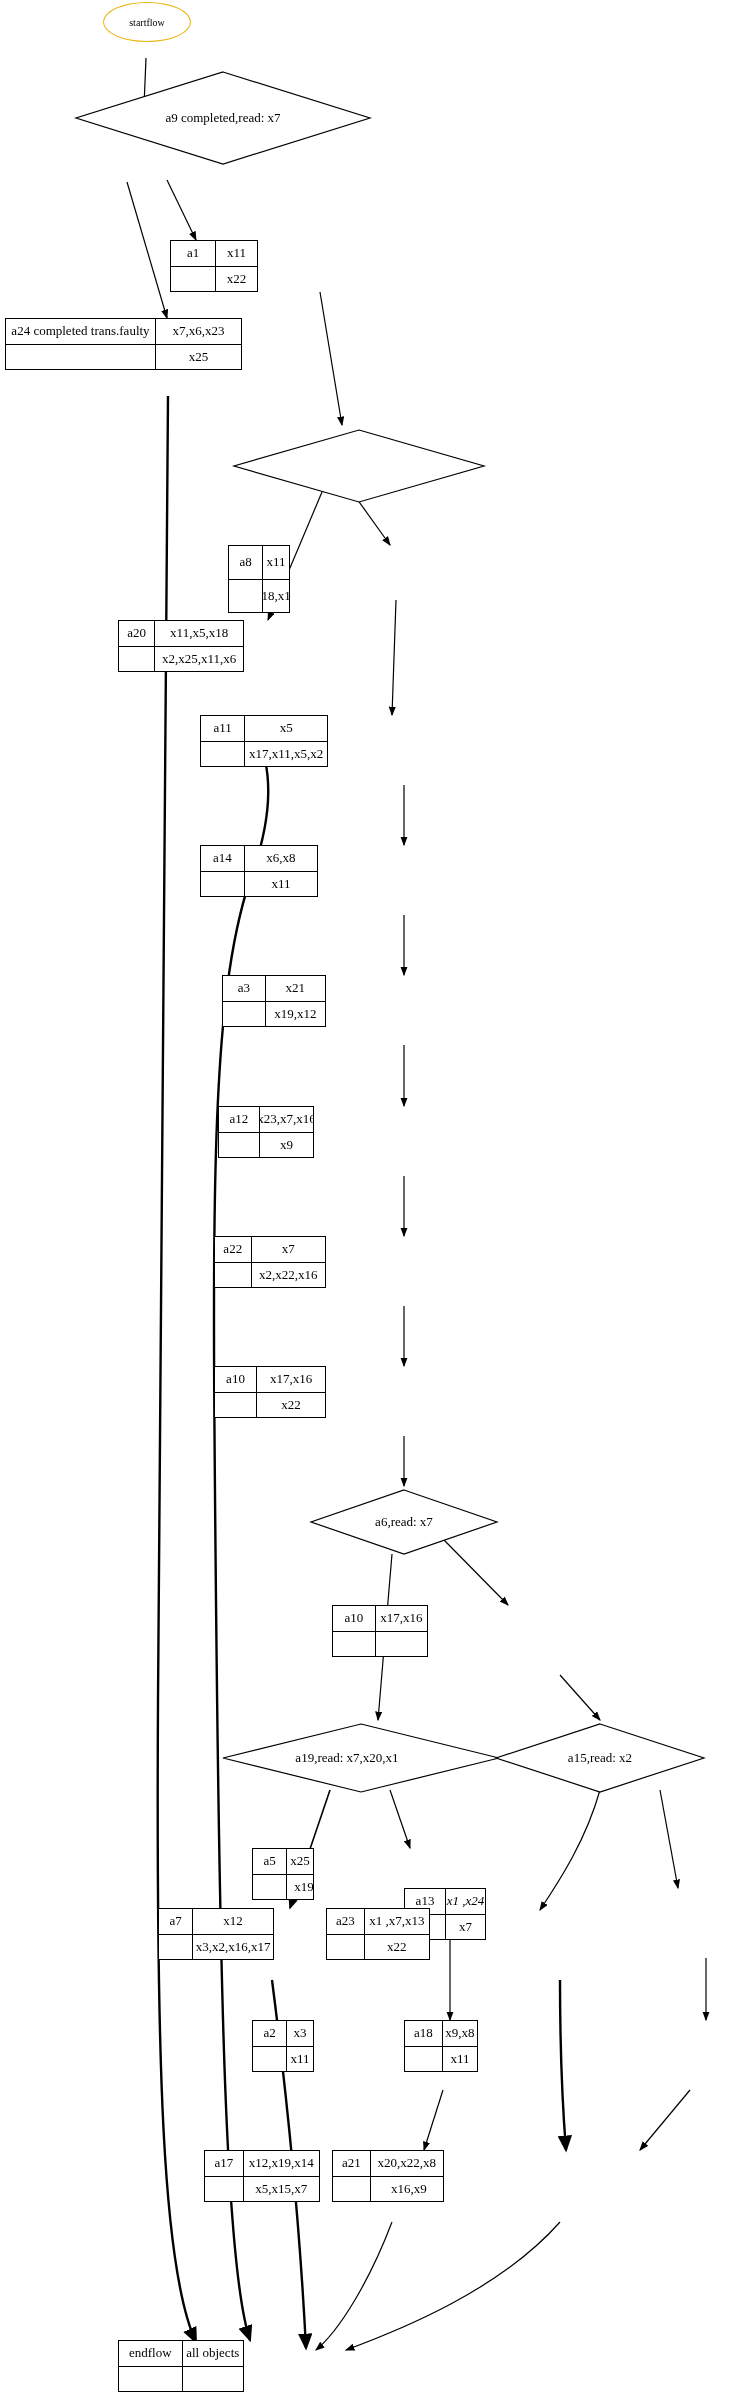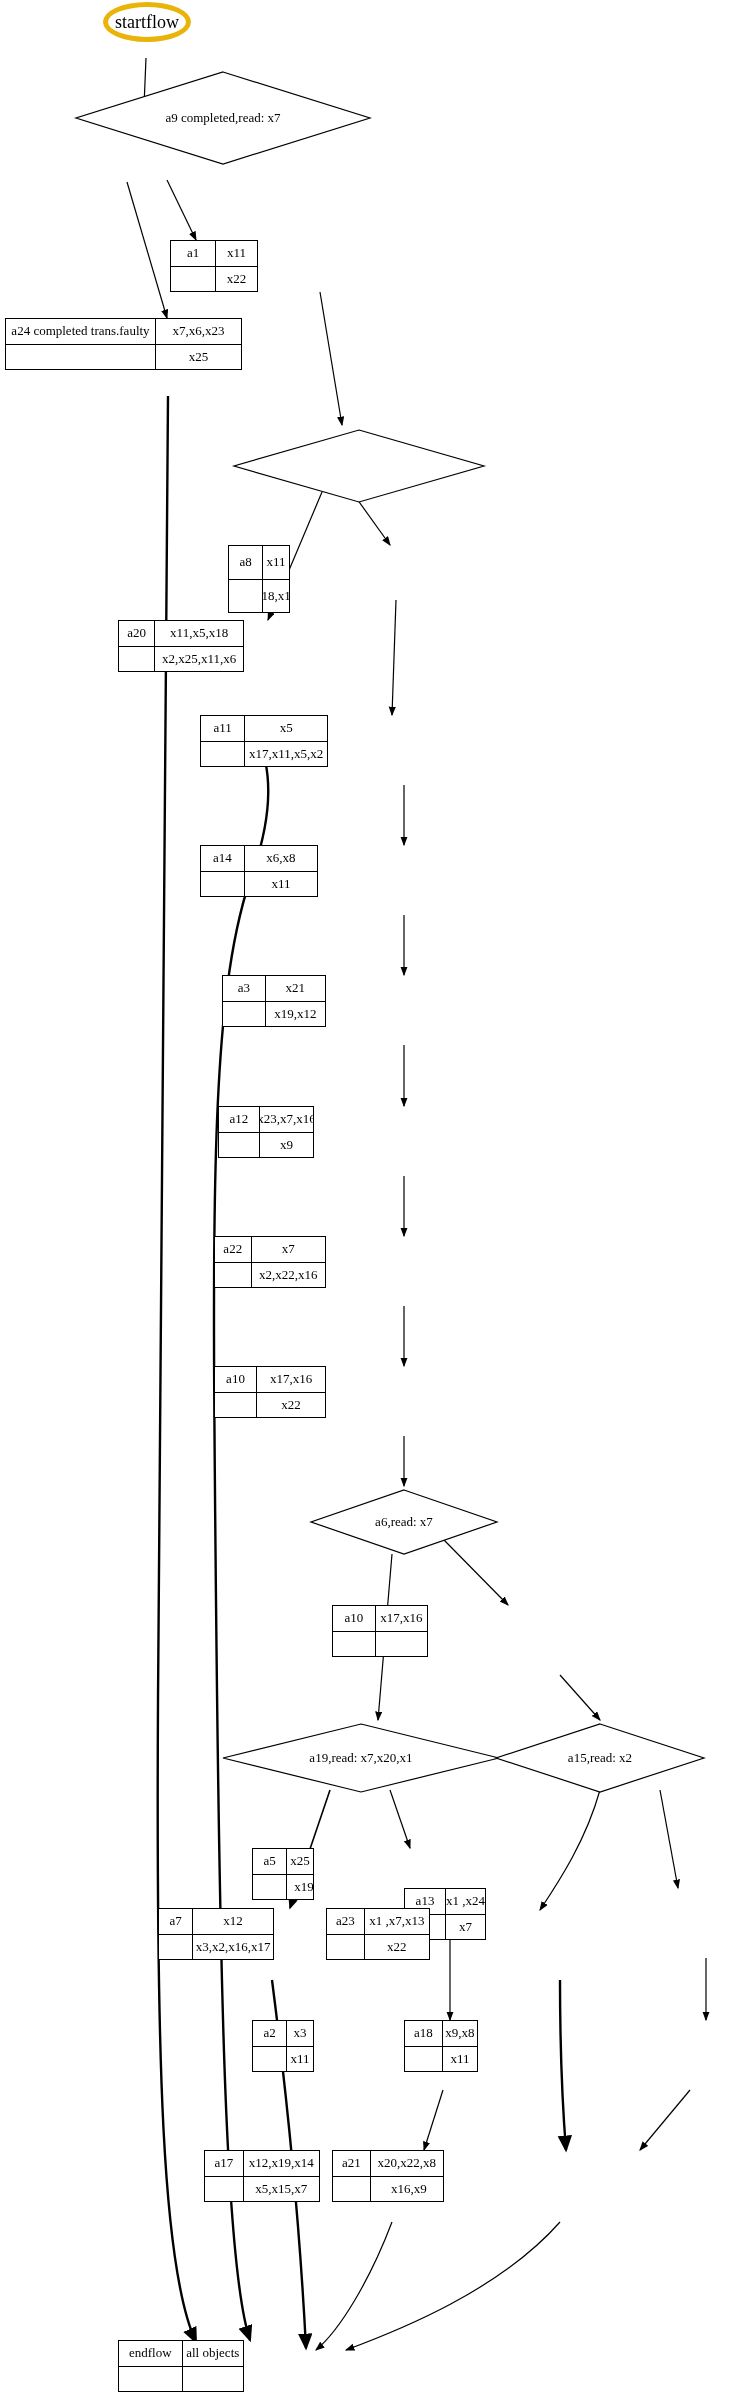--- a/index.html
+++ b/index.html
@@ -22,27 +22,27 @@
     width: 741px;
     height: 2397px;
     pointer-events: none;
   }
   .node {
     position: absolute;
     box-sizing: border-box;
   }
   
   .ellipse-node {
-    border: 5px solid #eab308;
+    border: 1px solid #eab308;
     border-radius: 50%;
     display: flex;
     align-items: center;
     justify-content: center;
     background: #fff;
-    font-size: 18px;
+    font-size: 10px;
     color: #000;
   }
   
   .diamond-wrap {
     position: absolute;
   }
   .diamond-label {
     position: absolute;
     left: 0;
     top: 0;
@@ -177,21 +177,21 @@
 
   <div class="diamond-wrap" style="left:76px; top:94px; width:294px; height:48px;">
     <div class="diamond-label">a9 completed,read: x7</div>
   </div>
   <div class="diamond-wrap" style="left:234px; top:442px; width:250px; height:48px;">
     <div class="diamond-label"></div>
   </div>
   <div class="diamond-wrap" style="left:311px; top:1498px; width:186px; height:48px;">
     <div class="diamond-label">a6,read: x7</div>
   </div>
-  <div class="diamond-wrap" style="left:223px; top:1734px; width:276px; height:48px;">
+  <div class="diamond-wrap" style="left:209px; top:1734px; width:276px; height:48px;">
     <div class="diamond-label">a19,read: x7,x20,x1</div>
   </div>
   <div class="diamond-wrap" style="left:496px; top:1734px; width:208px; height:48px;">
     <div class="diamond-label">a15,read: x2</div>
   </div>
 
   <div class="node rec" style="left:170px; top:240px; width:88px; height:52px;">
     <div class="rec-row">
       <div class="rec-cell" style="flex:0 0 42%;">a1</div>
       <div class="rec-cell" style="flex:1 1 auto;">x11</div>
@@ -319,21 +319,21 @@
     </div>
     <div class="rec-row">
       <div class="rec-cell cell-empty" style="flex:0 0 42%;"></div>
       <div class="rec-cell" style="flex:1 1 auto;padding-left:12px;">x19</div>
     </div>
   </div>
 
   <div class="node rec" style="left:404px; top:1888px; width:82px; height:52px;">
     <div class="rec-row">
       <div class="rec-cell" style="flex:0 0 40%;">a13</div>
-      <div class="rec-cell" style="flex:1 1 auto;">x1 ,x24</div>
+      <div class="rec-cell" style="flex:1 1 auto;font-style:italic;">x1 ,x24</div>
     </div>
     <div class="rec-row">
       <div class="rec-cell cell-empty" style="flex:0 0 40%;"></div>
       <div class="rec-cell" style="flex:1 1 auto;">x7</div>
     </div>
   </div>
 
   <div class="node rec" style="left:158px; top:1908px; width:116px; height:52px;">
     <div class="rec-row">
       <div class="rec-cell" style="flex:0 0 22%;">a7</div>

